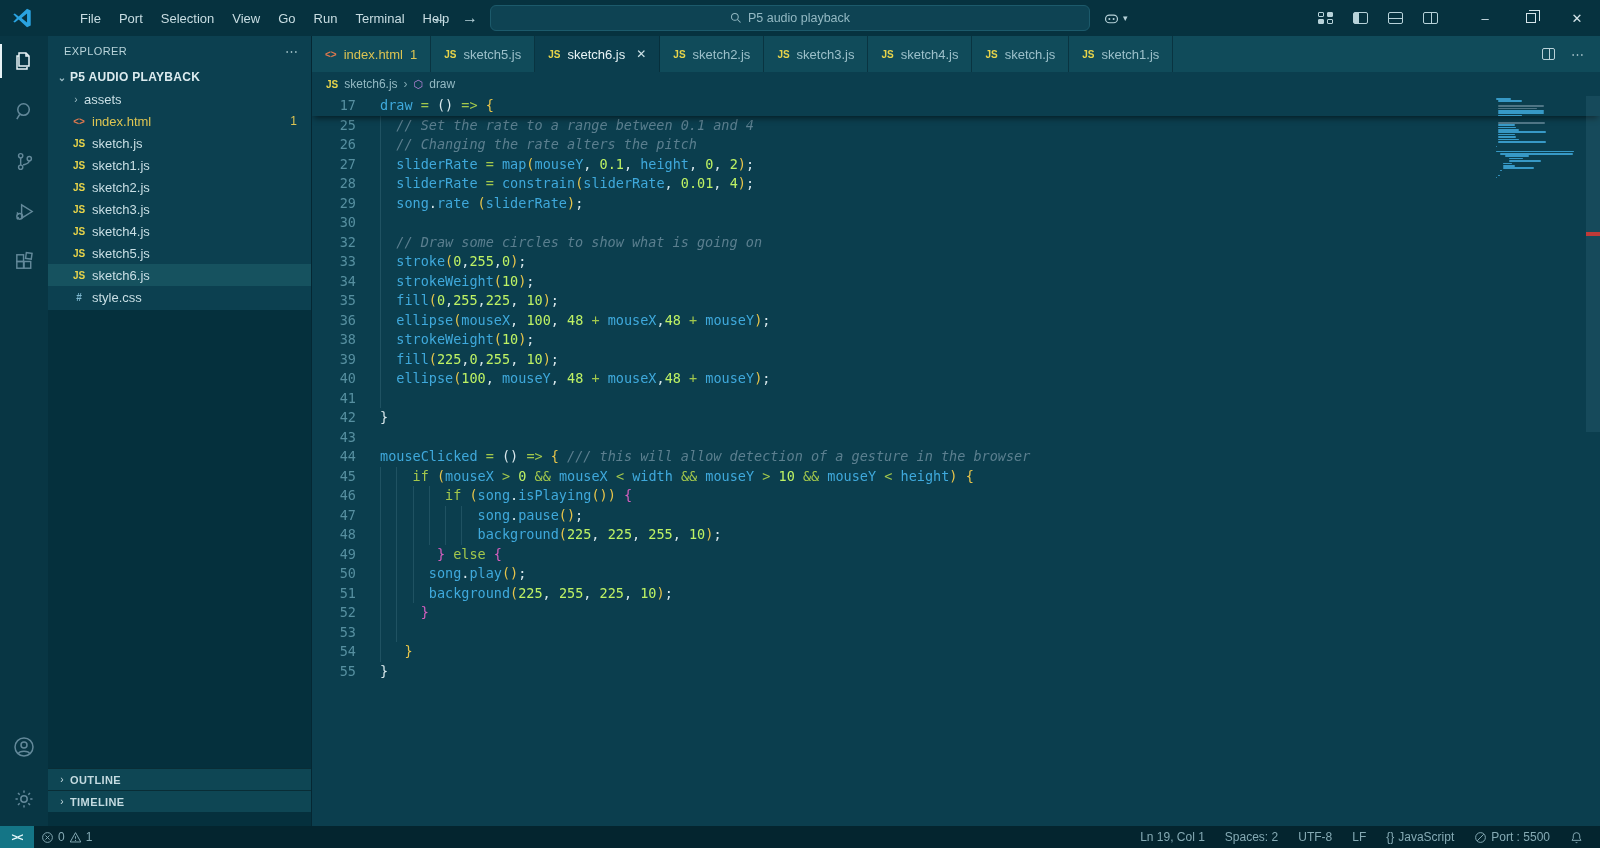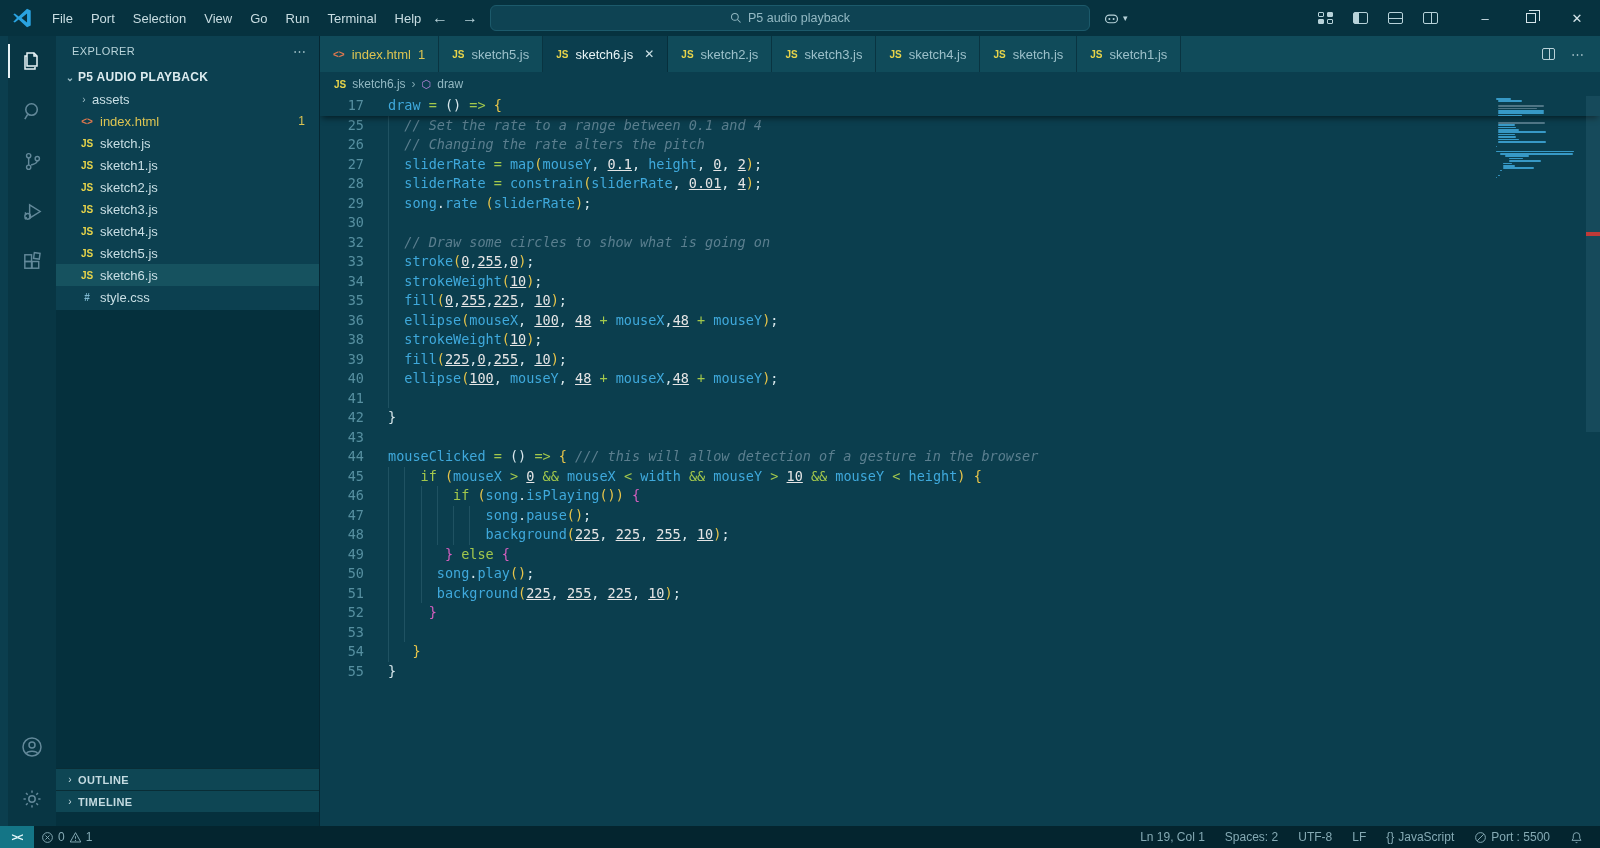--- a/index.html
+++ b/index.html
@@ -1,20 +1,20 @@
 <!DOCTYPE html>
 <html><head>
 <meta charset="utf-8">
 <style>
   * { margin:0; padding:0; box-sizing:border-box; }
   html,body { width:1600px; height:848px; overflow:hidden; background:#0b3e4e;
     font-family:"Liberation Sans", sans-serif; font-size:13px; color:#cfe2e7; }
 
   
-  .titlebar { position:relative; height:36px; background:#06323f; display:flex; align-items:center; }
+  .titlebar { position:relative; height:36px; background:#06323f; display:flex; align-items:center;gap:28px; }
   .vscode-logo { width:22px; height:22px; margin:0 10px 0 11px; flex:0 0 auto; }
   .menubar { display:flex; align-items:center; height:100%; }
   .menu-item { padding:0 9px; height:100%; display:flex; align-items:center; color:#c8dde2; cursor:default; }
   .nav-arrows { position:absolute; left:432px; top:0; height:36px; display:flex; align-items:center; gap:14px;
     color:#b7d2d9; font-size:16px; }
   .searchbox { position:absolute; left:490px; top:5px; width:600px; height:26px; background:#0e4353;
     border:1px solid #1c5a6b; border-radius:6px; display:flex; align-items:center; justify-content:center;
     color:#93b9c3; gap:6px; font-size:12.5px; }
   .tb-right { position:absolute; right:0; top:0; height:36px; display:flex; align-items:center; }
   .copilot { position:absolute; left:1103px; top:0; height:36px; display:flex; align-items:center; gap:3px; color:#b7d2d9; }
@@ -27,21 +27,21 @@
   .lay-grid i { position:absolute; border:1px solid #b7d2d9; border-radius:1px; }
   .lay-grid i:nth-child(1){ left:0; top:0; width:6px; height:5px; }
   .lay-grid i:nth-child(2){ right:0; top:0; width:6px; height:5px; background:#b7d2d9; }
   .lay-grid i:nth-child(3){ left:0; bottom:0; width:6px; height:5px; background:#b7d2d9; }
   .lay-grid i:nth-child(4){ right:0; bottom:0; width:6px; height:5px; }
   .win-btn { width:46px; height:36px; display:flex; align-items:center; justify-content:center; color:#d5e5ea; font-size:13px; }
   .restore-glyph { width:10px; height:10px; border:1px solid #d5e5ea; position:relative; }
   .restore-glyph::before { content:""; position:absolute; left:2px; top:-4px; width:10px; height:10px; border:1px solid #d5e5ea; border-left:none; border-bottom:none; }
 
   
-  .main { position:absolute; top:36px; bottom:22px; left:0; right:0; display:flex;margin-left:8px; }
+  .main { position:absolute; top:36px; bottom:22px; left:0; right:0; display:flex; }
 
   
   .activitybar { width:48px; background:#083644; display:flex; flex-direction:column; align-items:center; }
   .act-ic { width:48px; height:50px; display:flex; align-items:center; justify-content:center; color:#63899a; position:relative; }
   .act-ic.active { color:#e7f3f6; }
   .act-ic.active::before { content:""; position:absolute; left:0; top:8px; bottom:8px; width:2px; background:#e7f3f6; }
   .act-spacer { flex:1; }
 
   
   .sidebar { width:264px; background:#05303d; display:flex; flex-direction:column; border-right:1px solid #052733; }
@@ -81,21 +81,21 @@
   .bc-sep { color:#7da4ae; }
   .sym-ic { color:#b584d8; font-size:11px; }
 
   
   .editor-body { position:relative; flex:1; background:#0b3e4e; overflow:hidden;
     font-family:"DejaVu Sans Mono", monospace; font-size:13.5px; line-height:19.5px; }
   .code-line { display:flex; height:19.5px; }
   .ln { width:68px; flex:0 0 68px; text-align:right; padding-right:24px; color:#568fa0; user-select:none; }
   .code-text { position:relative; white-space:pre; flex:1; color:#d9e8ec; }
   .guide { position:absolute; top:0; height:19.5px; width:1px; background:rgba(157,203,217,.14); }
-  .tv { color:#3fa9dc; } .tp { color:#d9e8ec; } .tn { color:#e5e5e5;text-decoration:underline; } .tk { color:#a3c84c; }
+  .tv { color:#3fa9dc; } .tp { color:#d9e8ec; } .tn { color:#bef264; } .tk { color:#a3c84c; }
   .tc { color:#5b7f8f; font-style:italic; } .tw { color:#d9e8ec; } .tb1 { color:#e8c54a; } .tb2 { color:#d75fc0; }
   .sticky { position:absolute; top:0; left:0; right:0; background:#0b3e4e; z-index:5;
     box-shadow:0 4px 6px -2px rgba(0,0,0,.55); }
   .lines { position:absolute; top:19.5px; left:0; right:0; }
 
   
   .minimap { position:absolute; top:2px; right:16px; width:88px; z-index:6; }
   .mm-row { height:2.4px; }
   .mm-bar { height:1.6px; border-radius:1px; opacity:.85; }
   .scrollbar { position:absolute; top:0; right:0; width:14px; height:336px; background:rgba(125,188,204,.10); z-index:6; }

